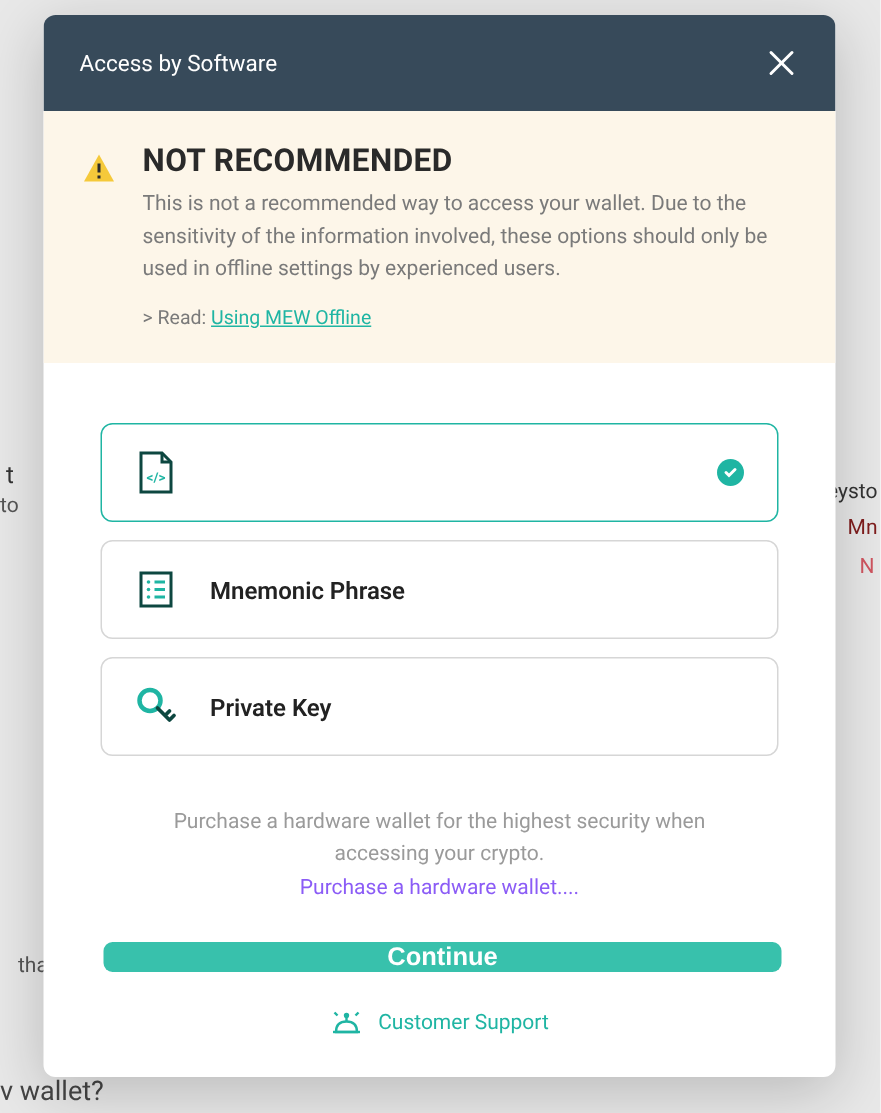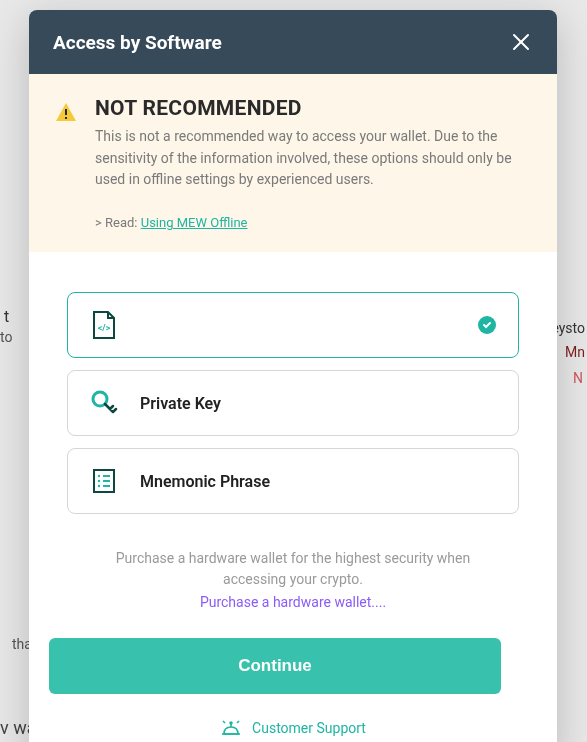--- a/index.html
+++ b/index.html
@@ -33,22 +33,22 @@
     }
     .modal-header {
       background: #374a5a;
       color: #fff;
       padding: 20px 24px;
       display: flex;
       align-items: center;
       justify-content: space-between;
     }
     .modal-title {
-      font-size: 19px;
-      font-weight: 700;
+      font-size: 15px;
+      font-weight: 400;
     }
     .close-btn {
       width: 24px;
       height: 24px;
       cursor: pointer;
       display: flex;
       align-items: center;
       justify-content: center;
     }
     .close-btn svg { stroke: #fff; }
@@ -68,21 +68,21 @@
       font-weight: 700;
       letter-spacing: 0.3px;
       margin-bottom: 6px;
     }
     .warning-content p {
       color: #7a7a7a;
       font-size: 14px;
       line-height: 1.55;
     }
     .read-line {
-      margin-top: 24px;
+      margin-top: 14px;
       font-size: 13px;
       color: #7a7a7a;
     }
     .read-link {
       color: #1fb5a3;
       text-decoration: underline;
       cursor: pointer;
     }
     .options {
       padding: 40px 38px 10px;
@@ -138,28 +138,27 @@
     }
     .purchase-link {
       display: block;
       text-align: center;
       color: #8b5cf6;
       font-size: 14px;
       cursor: pointer;
       margin-bottom: 28px;
     }
     .continue-btn {
-      margin: 0 20px 24px;
+      margin: 0 40px 24px;
       background: #38c1ac;
       color: #fff;
       font-size: 17px;
       font-weight: 600;
       border: none;
       border-radius: 6px;
-      padding: 18px;
       width: calc(100% - 76px);
       cursor: pointer;
     }
     .support {
       display: flex;
       align-items: center;
       justify-content: center;
       gap: 10px;
       color: #1fb5a3;
       font-size: 14px;
@@ -215,47 +214,47 @@
           <path d="M3 2 H17 L23 8 V28 H3 Z"></path>
           <path d="M17 2 V8 H23"></path>
           <text x="13" y="21" font-size="9" fill="#1fb5a3" stroke="none" text-anchor="middle" font-weight="bold">&lt;/&gt;</text>
         </svg>
       </div>
       <div class="check">
         <svg width="10" height="10" viewBox="0 0 10 10" fill="none" stroke="#fff" stroke-width="2" stroke-linecap="round">
           <path d="M2 5 L4 7 L8 3"></path>
         </svg>
       </div>
-    </div>
-
-    <div class="option">
-      <div class="option-icon">
-        <svg width="28" height="28" viewBox="0 0 28 28" fill="none">
-          <circle cx="10" cy="10" r="7" stroke="#1fb5a3" stroke-width="3"></circle>
-          <circle cx="10" cy="10" r="3" fill="#fff"></circle>
-          <path d="M15 15 L23 23 M20 20 L23 17 M23 23 L26 20" stroke="#0d4740" stroke-width="2.5" stroke-linecap="round"></path>
-        </svg>
-      </div>
-      <div class="option-label">Private Key</div>
     </div>
 
     <div class="option">
       <div class="option-icon">
         <svg width="26" height="28" viewBox="0 0 26 28" fill="none" stroke="#0d4740" stroke-width="2">
           <rect x="3" y="3" width="20" height="22"></rect>
           <circle cx="8" cy="9" r="1.2" fill="#1fb5a3" stroke="none"></circle>
           <line x1="12" y1="9" x2="19" y2="9" stroke="#1fb5a3"></line>
           <circle cx="8" cy="14" r="1.2" fill="#1fb5a3" stroke="none"></circle>
           <line x1="12" y1="14" x2="19" y2="14" stroke="#1fb5a3"></line>
           <circle cx="8" cy="19" r="1.2" fill="#1fb5a3" stroke="none"></circle>
           <line x1="12" y1="19" x2="19" y2="19" stroke="#1fb5a3"></line>
         </svg>
       </div>
       <div class="option-label">Mnemonic Phrase</div>
     </div>
+
+    <div class="option">
+      <div class="option-icon">
+        <svg width="28" height="28" viewBox="0 0 28 28" fill="none">
+          <circle cx="10" cy="10" r="7" stroke="#1fb5a3" stroke-width="3"></circle>
+          <circle cx="10" cy="10" r="3" fill="#fff"></circle>
+          <path d="M15 15 L23 23 M20 20 L23 17 M23 23 L26 20" stroke="#0d4740" stroke-width="2.5" stroke-linecap="round"></path>
+        </svg>
+      </div>
+      <div class="option-label">Private Key</div>
+    </div>
   </div>
 
   <div class="purchase-text">Purchase a hardware wallet for the highest security when accessing your crypto.</div>
   <a class="purchase-link">Purchase a hardware wallet....</a>
 
   <button class="continue-btn">Continue</button>
 
   <div class="support">
     <svg width="22" height="20" viewBox="0 0 22 20" fill="none" stroke="#1fb5a3" stroke-width="1.6">
       <path d="M4 16 Q4 9 11 9 Q18 9 18 16 Z"></path>

